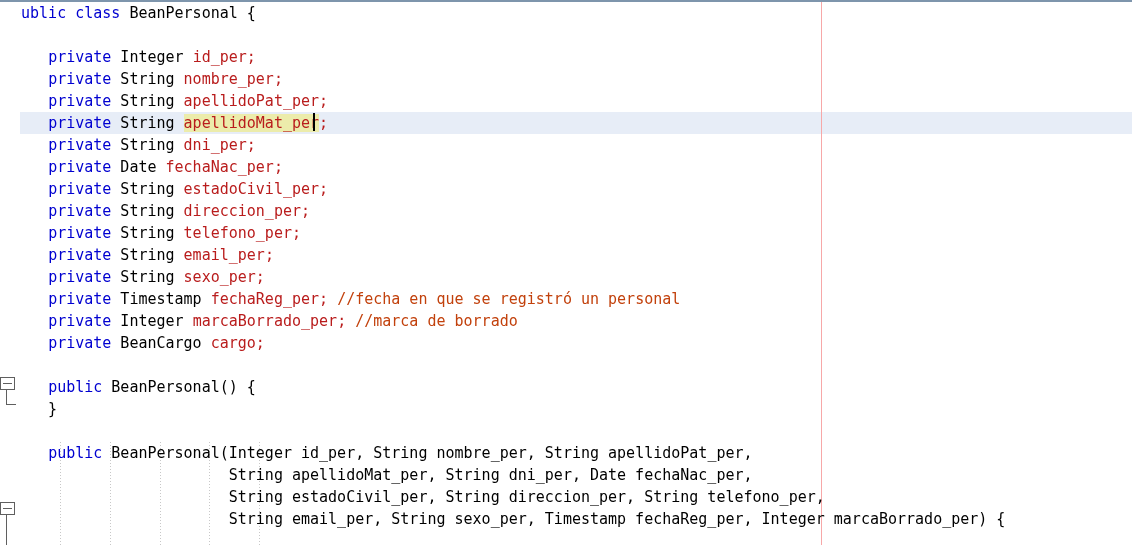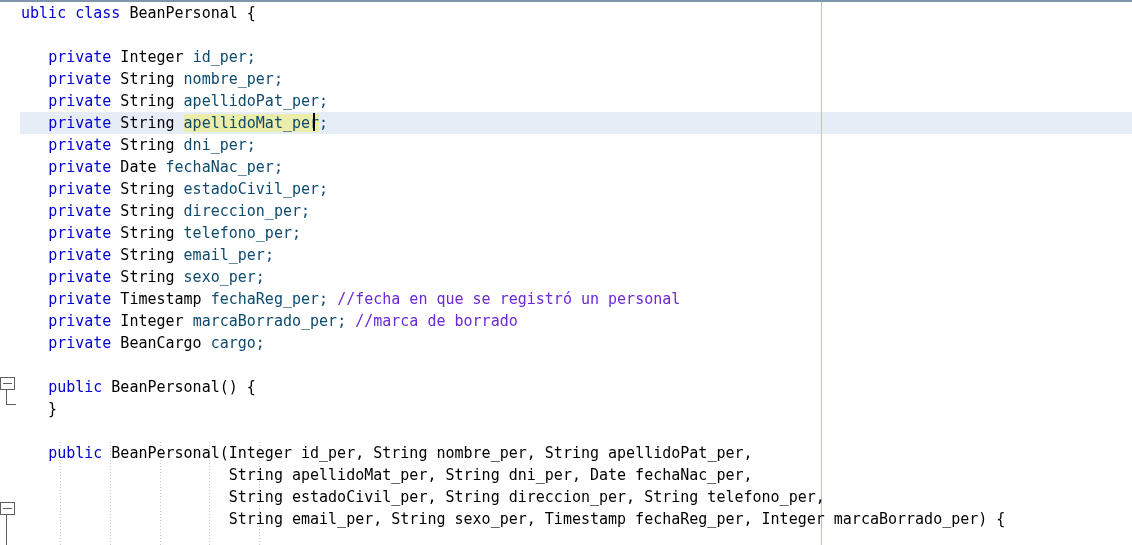--- a/index.html
+++ b/index.html
@@ -114,23 +114,23 @@
   .code-line {
     position: absolute;
     left: 0;
     height: 22px;
     line-height: 22px;
     white-space: pre;
     letter-spacing: 0px;
   }
   .tok-kw      { color: #0000d0; }
   .tok-plain   { color: #000000; }
-  .tok-field   { color: #0c4a6e; }
+  .tok-field   { color: #b91c1c; }
   .tok-cls     { color: #000000; font-weight: normal; }
-  .tok-comment { color: #6d28d9; }
+  .tok-comment { color: #c2410c; }
   .tok-hl      { background: #ececab; }
 
   
   #caret {
     position: absolute;
     width: 2px;
     height: 18px;
     background: #000000;
     z-index: 6;
   }

